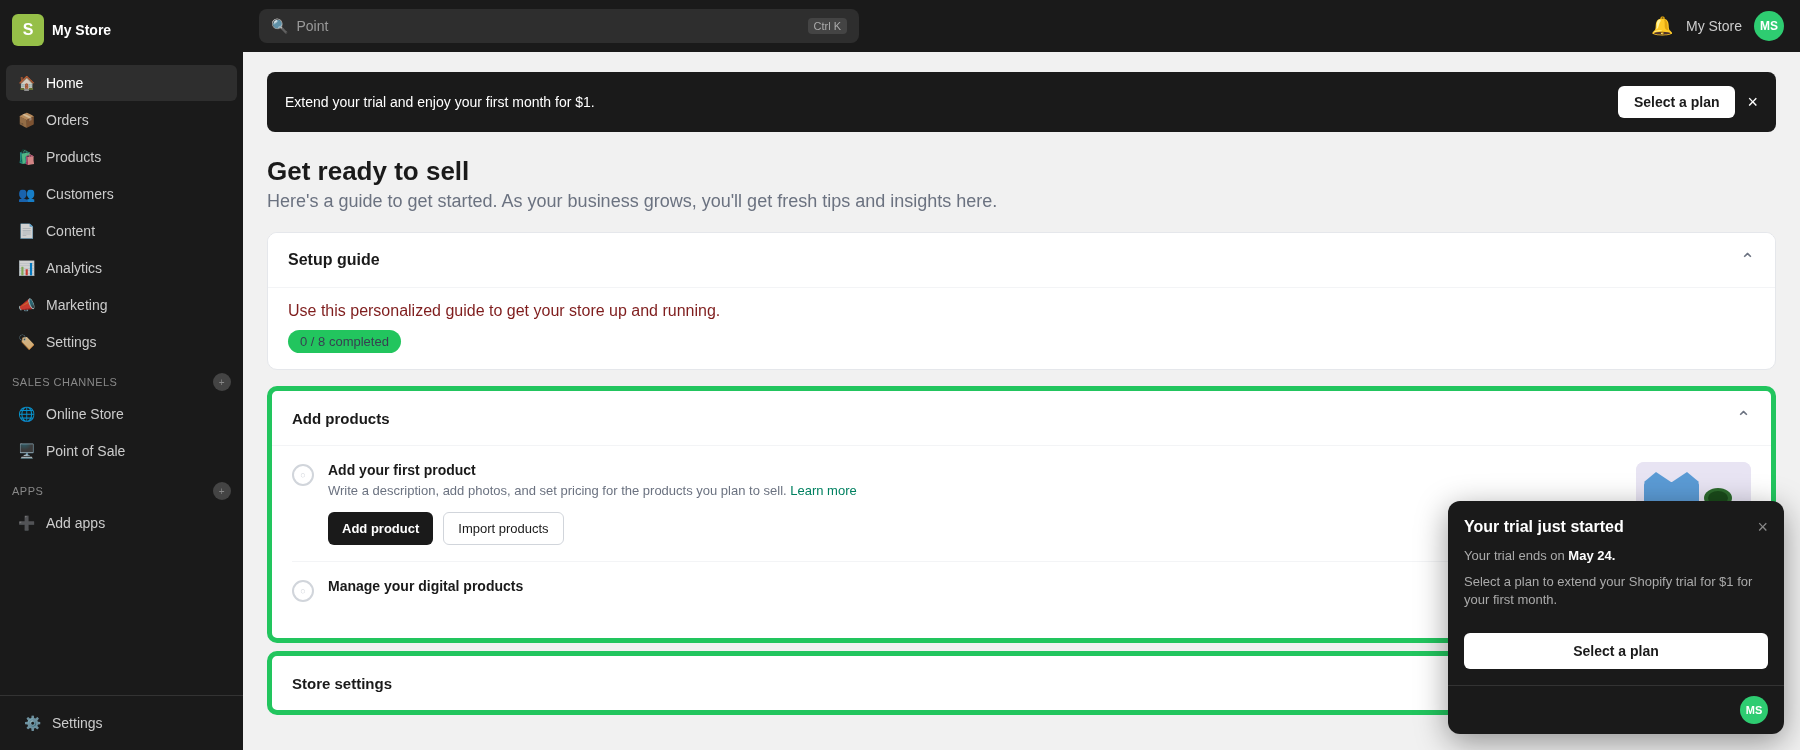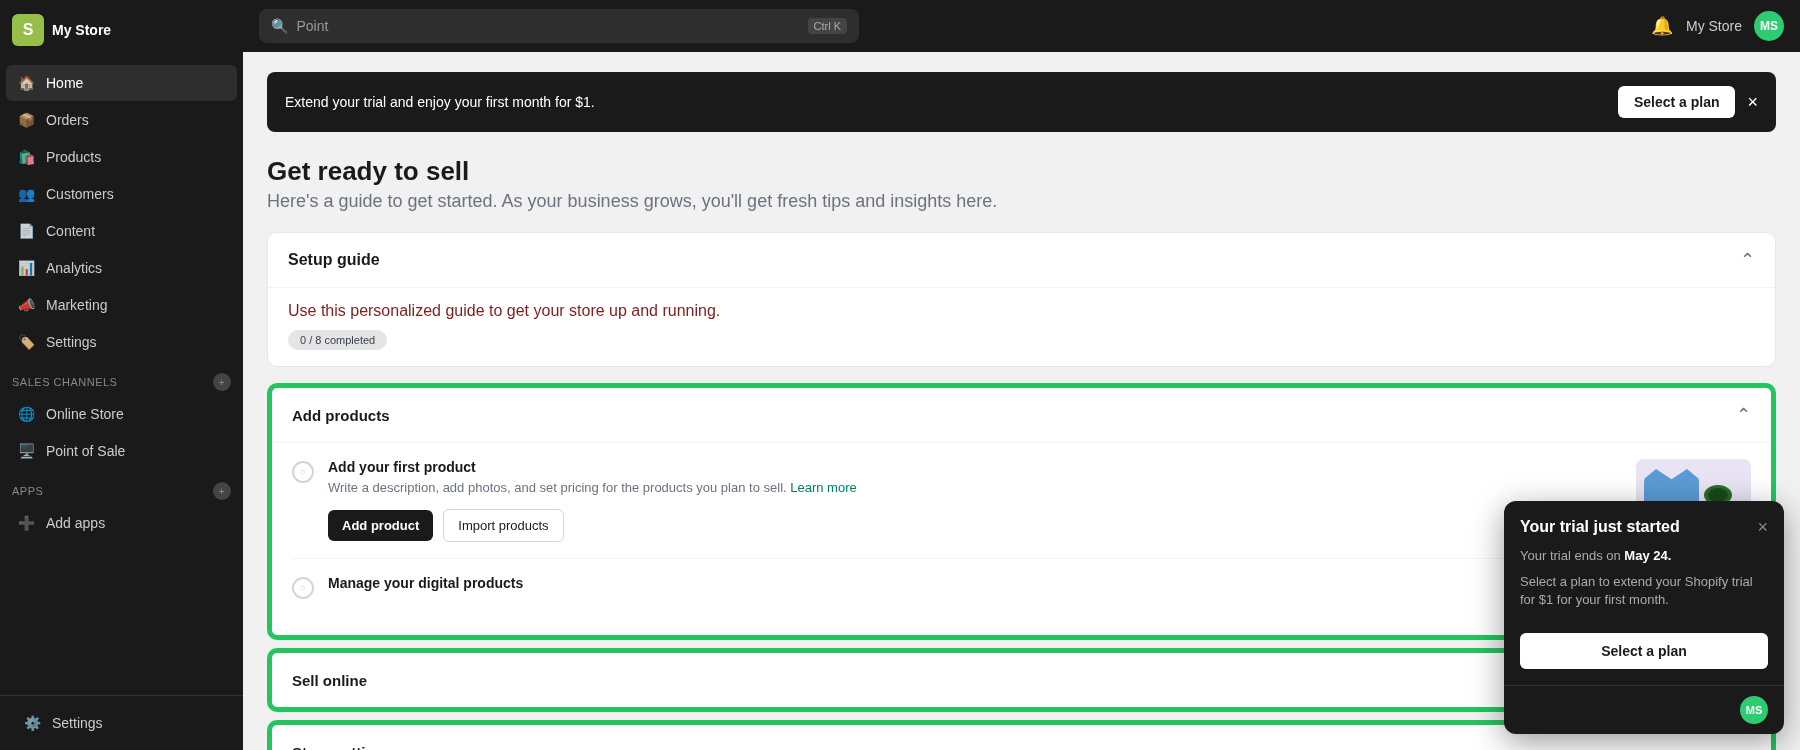--- a/index.html
+++ b/index.html
@@ -99,59 +99,59 @@
     .card-header {
       display: flex; align-items: center; justify-content: space-between;
       padding: 16px 20px; cursor: pointer; background: white;
     }
     .card-header-title { font-size: 16px; font-weight: 600; color: #1a1a1a; }
     .card-chevron { font-size: 18px; color: #6b7280; }
     .card-body { padding: 0 20px 16px 20px; border-top: 1px solid #f3f4f6; }
     .card-desc { font-size: 16px; color: #7f1d1d; padding: 14px 0 10px 0; }
     .completed-badge {
       display: inline-flex; align-items: center; gap: 6px;
-      background: #e5e5e5; border-radius: 20px; padding: 4px 12px;
-      font-size: 11px; color: #374151; font-weight: 500;
+      background: #22c55e; border-radius: 20px; padding: 4px 12px;
+      font-size: 13px; color: #374151; font-weight: 500;
     }
 
     
     .section-card { background: white; border-radius: 10px; border: 5px solid #22c55e; margin-bottom: 8px; overflow: hidden; }
     .section-header {
       display: flex; align-items: center; justify-content: space-between;
       padding: 16px 20px; cursor: pointer;
     }
     .section-title { font-size: 15px; font-weight: 600; color: #1a1a1a; }
 
     
     .product-section { padding: 0 20px 20px 20px; border-top: 1px solid #f3f4f6; }
     .product-item { display: flex; align-items: flex-start; gap: 14px; padding: 16px 0; }
     .product-item + .product-item { border-top: 1px solid #f3f4f6; }
     .item-icon { width: 22px; height: 22px; border-radius: 50%; border: 2px solid #d1d5db; display: flex; align-items: center; justify-content: center; margin-top: 2px; flex-shrink: 0; }
     .item-content { flex: 1; }
     .item-title { font-size: 14px; font-weight: 600; color: #1a1a1a; margin-bottom: 4px; }
     .item-desc { font-size: 13px; color: #6b7280; margin-bottom: 12px; line-height: 1.4; }
     .item-desc a { color: #008060; text-decoration: none; }
-    .item-actions { display: flex; gap: 10px; align-items: center; }
+    .item-actions { display: flex; gap: 10px; }
     .btn-primary {
       background: #1a1a1a; color: white; border: none; border-radius: 6px;
       padding: 8px 14px; font-size: 13px; font-weight: 600; cursor: pointer;
     }
     .btn-secondary {
       background: white; color: #1a1a1a; border: 1px solid #d1d5db; border-radius: 6px;
       padding: 8px 14px; font-size: 13px; font-weight: 500; cursor: pointer;
     }
     .product-illustration {
       width: 115px; height: 80px; background: #e8e4f3; border-radius: 8px;
       display: flex; align-items: center; justify-content: center; flex-shrink: 0; overflow: hidden;
     }
 
     
     .trial-popup {
       position: fixed; bottom: 16px; right: 16px;
-      width: 280px; background: #1a1a1a; border-radius: 12px;
+      width: 336px; background: #1a1a1a; border-radius: 12px;
       color: white; padding: 0; box-shadow: 0 8px 32px rgba(0,0,0,0.4); overflow: hidden;
       z-index: 100;
     }
     .trial-popup-header { display: flex; align-items: center; justify-content: space-between; padding: 16px 16px 0 16px; }
     .trial-popup-title { font-size: 16px; font-weight: 700; }
     .trial-popup-close { background: none; border: none; color: #888; font-size: 18px; cursor: pointer; }
     .trial-popup-body { padding: 10px 16px 16px 16px; }
     .trial-ends { font-size: 13px; color: #aaa; margin-bottom: 10px; }
     .trial-ends strong { color: white; }
     .trial-desc { font-size: 13px; color: #aaa; margin-bottom: 24px; line-height: 1.4; }
@@ -316,26 +316,20 @@
           <div class="item-icon">
             <span style="font-size:9px; color:#d1d5db;">○</span>
           </div>
           <div class="item-content">
             <div class="item-title">Manage your digital products</div>
           </div>
         </div>
       </div>
     </div>
 
-    <div class="section-card">
-      <div class="section-header">
-        <span class="section-title">Sell online</span>
-        <span class="card-chevron">⌄</span>
-      </div>
-    </div>
 
     <div class="section-card">
       <div class="section-header">
         <span class="section-title">Store settings</span>
         <span class="card-chevron">⌄</span>
       </div>
     </div>
 
   </div>
 </div>

